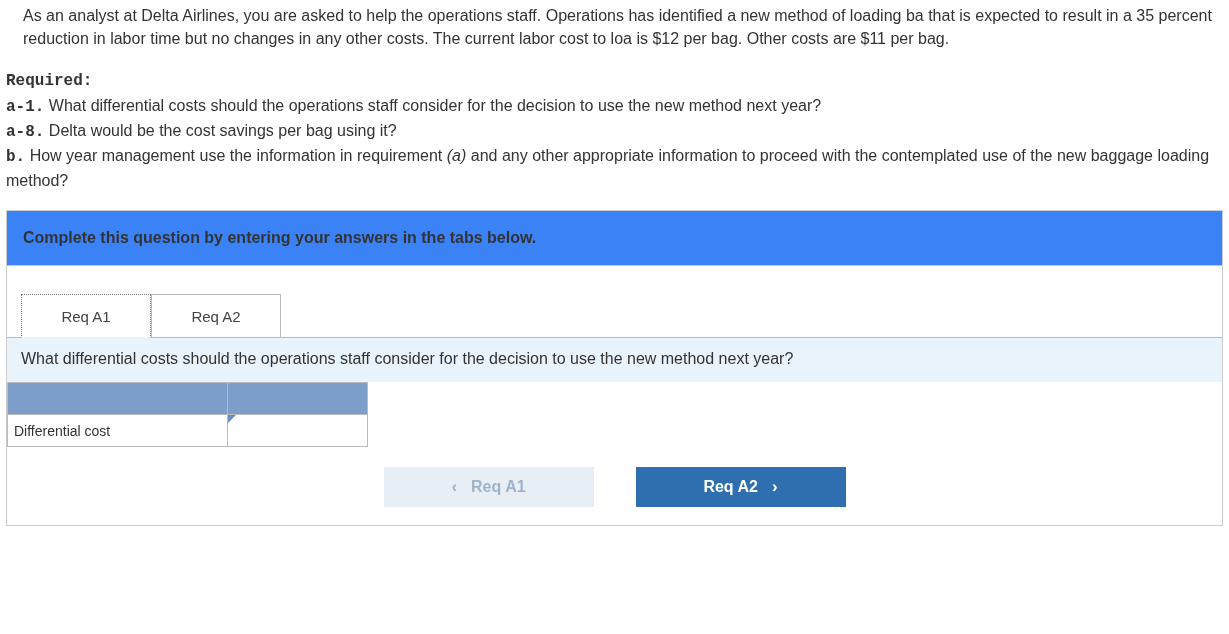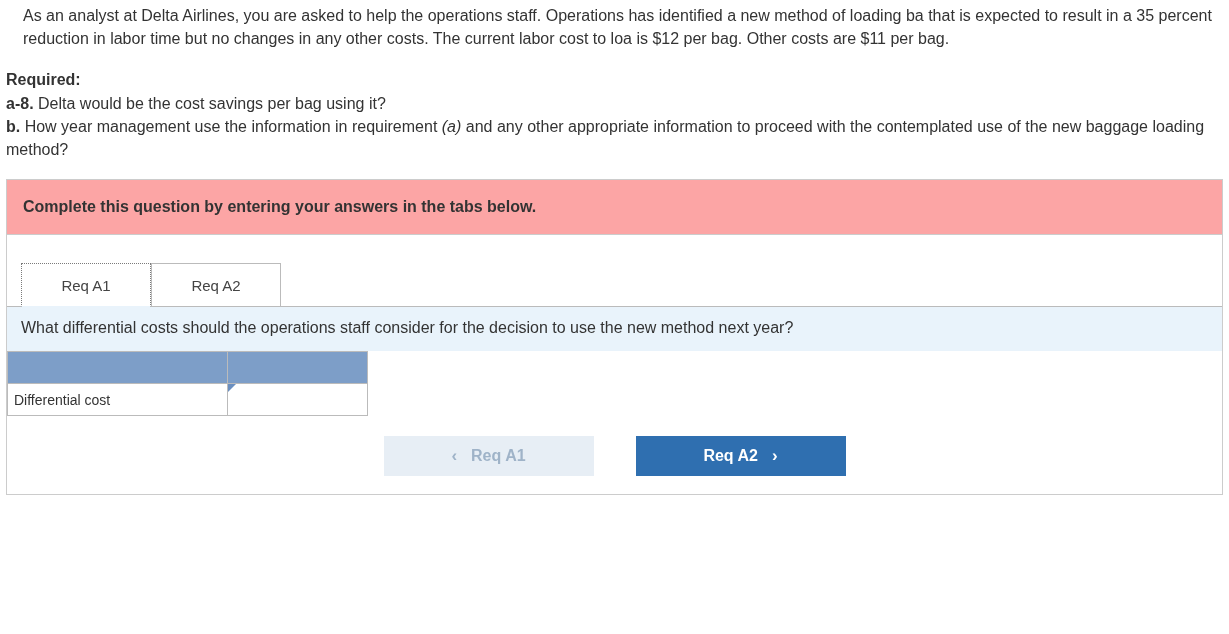--- a/index.html
+++ b/index.html
@@ -13,28 +13,28 @@
     overflow: hidden;
     padding: 4px 6px;
   }
   .problem-text {
     line-height: 1.45;
     margin-bottom: 18px;
     color: #333;
     margin-left: 17px;
   }
   .required-block { line-height: 1.45; margin-bottom: 18px; }
-  .required-block .bold { font-weight: 700; }
+  .required-block .bold { font-weight: 700; font-family: Liberation Mono, monospace; }
   .required-block .italic { font-style: italic; }
   .answer-panel {
     border: 1px solid #ccc;
     background: #fff;
   }
   .panel-instruction {
-    background: #fca5a5;
+    background: #3b82f6;
     padding: 18px 16px;
     font-weight: 700;
     color: #333;
     font-size: 16px;
     border-bottom: 1px solid #ccc;
   }
   .tabs-row {
     display: flex;
     gap: 0;
     padding: 28px 14px 0 14px;
@@ -116,20 +116,23 @@
   .chev { font-size: 17px; }
 </style>
 </head>
 <body>
 
 <div class="problem-text">As an analyst at Delta Airlines, you are asked to help the operations staff. Operations has identified a new method of loading ba that is expected to result in a 35 percent reduction in labor time but no changes in any other costs. The current labor cost to loa is $12 per bag. Other costs are $11 per bag.</div>
 
 <div class="required-block">
   <div><span class="bold">Required:</span></div>
   <div>
+    <span class="bold">a-1.</span><span> What differential costs should the operations staff consider for the decision to use the new method next year?</span>
+  </div>
+  <div>
     <span class="bold">a-8.</span><span> Delta would be the cost savings per bag using it?</span>
   </div>
   <div>
     <span class="bold">b.</span><span> How year management use the information in requirement </span><span class="italic">(a)</span><span> and any other appropriate information to proceed with the contemplated use of the new baggage loading method?</span>
   </div>
 </div>
 
 <div class="answer-panel">
   <div class="panel-instruction">Complete this question by entering your answers in the tabs below.</div>
 

